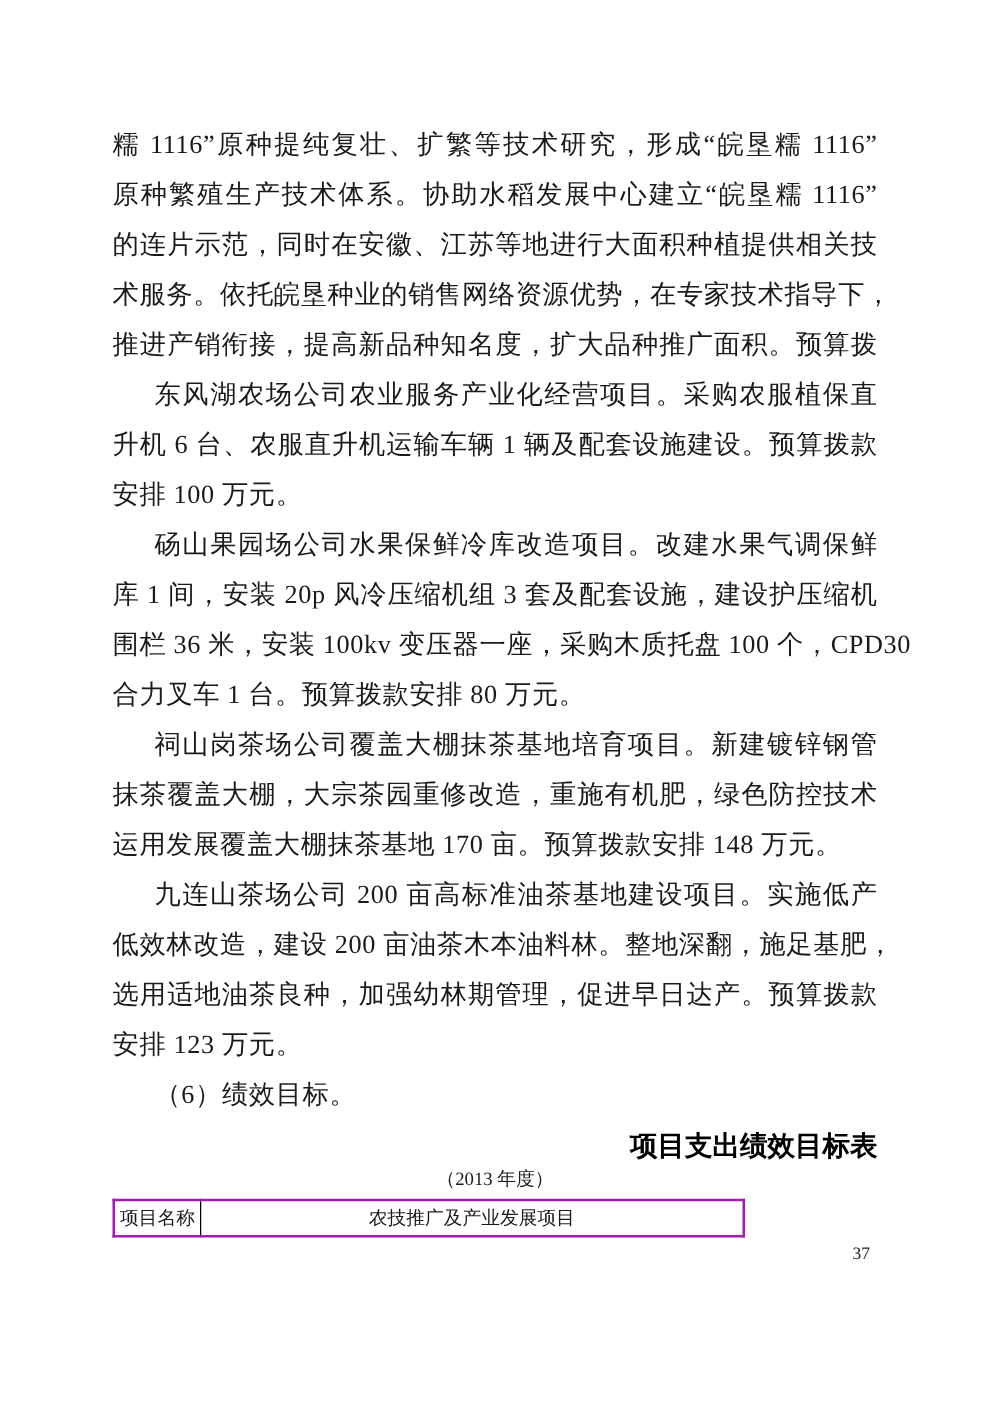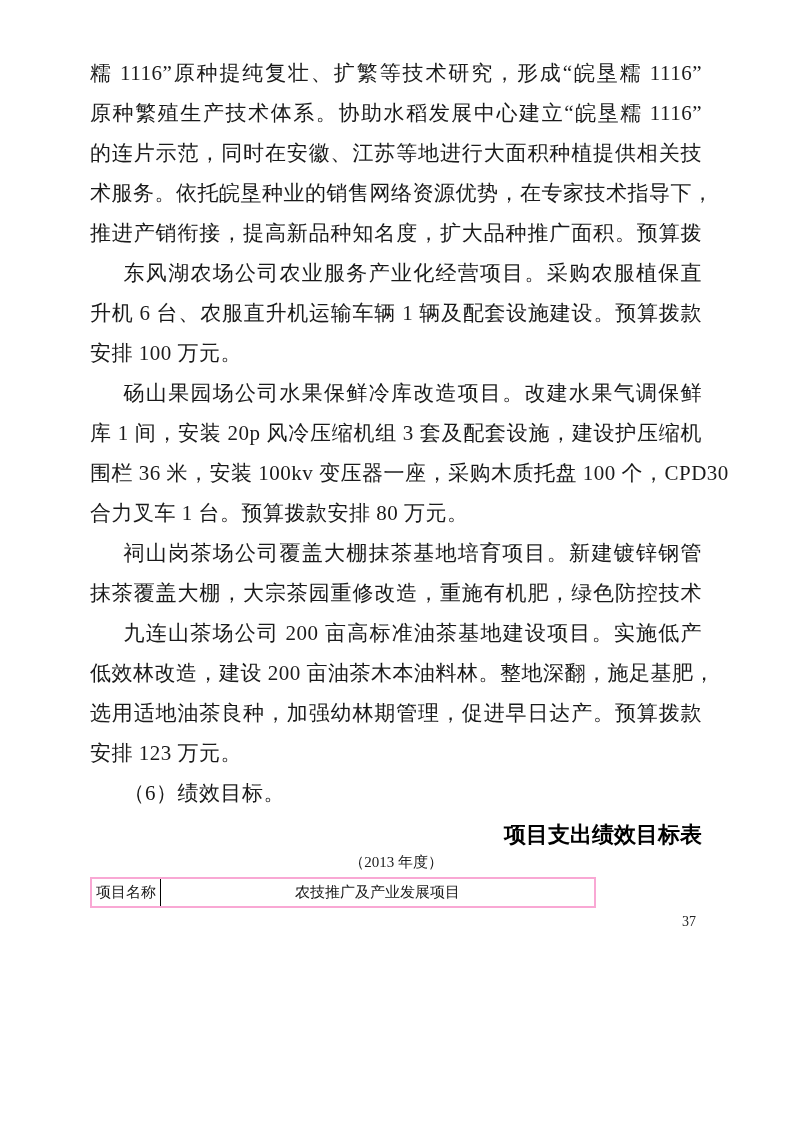--- a/index.html
+++ b/index.html
@@ -13,21 +13,21 @@
     overflow: hidden;
   }
   .page {
     position: absolute;
     left: 90px;
     top: 0;
     width: 612px;
     height: 1122px;
   }
   .body-text {
-    padding-top: 53px;
+    padding-top: 95px;
   }
   .ln {
     font-size: 21px;
     line-height: 40px;
     height: 40px;
     white-space: nowrap;
     text-align: justify;
     text-align-last: justify;
     text-justify: inter-character;
     letter-spacing: 0.5px;
@@ -54,21 +54,21 @@
     text-align: center;
     font-size: 15px;
     line-height: 24px;
     margin-top: 1px;
     color: #1a1a1a;
   }
   table.goal-table {
     margin-top: 3px;
     width: 506px;
     border-collapse: collapse;
-    border: 2px solid #f9a8d4;
+    border: 2px solid #a21caf;
   }
   table.goal-table td {
     border: 1px solid #000;
     font-size: 15px;
     height: 29px;
     padding: 2px 4px;
     color: #1a1a1a;
   }
   td.cell-label {
     width: 66px;
@@ -100,20 +100,21 @@
     <div class="ln">推进产销衔接，提高新品种知名度，扩大品种推广面积。预算拨</div>
     <div class="ln start">东风湖农场公司农业服务产业化经营项目。采购农服植保直</div>
     <div class="ln">升机 6 台、农服直升机运输车辆 1 辆及配套设施建设。预算拨款</div>
     <div class="ln end">安排 100 万元。</div>
     <div class="ln start">砀山果园场公司水果保鲜冷库改造项目。改建水果气调保鲜</div>
     <div class="ln">库 1 间，安装 20p 风冷压缩机组 3 套及配套设施，建设护压缩机</div>
     <div class="ln">围栏 36 米，安装 100kv 变压器一座，采购木质托盘 100 个，CPD30</div>
     <div class="ln end">合力叉车 1 台。预算拨款安排 80 万元。</div>
     <div class="ln start">祠山岗茶场公司覆盖大棚抹茶基地培育项目。新建镀锌钢管</div>
     <div class="ln">抹茶覆盖大棚，大宗茶园重修改造，重施有机肥，绿色防控技术</div>
+    <div class="ln end">运用发展覆盖大棚抹茶基地 170 亩。预算拨款安排 148 万元。</div>
     <div class="ln start">九连山茶场公司 200 亩高标准油茶基地建设项目。实施低产</div>
     <div class="ln">低效林改造，建设 200 亩油茶木本油料林。整地深翻，施足基肥，</div>
     <div class="ln">选用适地油茶良种，加强幼林期管理，促进早日达产。预算拨款</div>
     <div class="ln end">安排 123 万元。</div>
     <div class="ln start end">（6）绩效目标。</div>
   </div>
 
   <div class="table-title">项目支出绩效目标表</div>
   <div class="table-subtitle">（2013 年度）</div>
 

